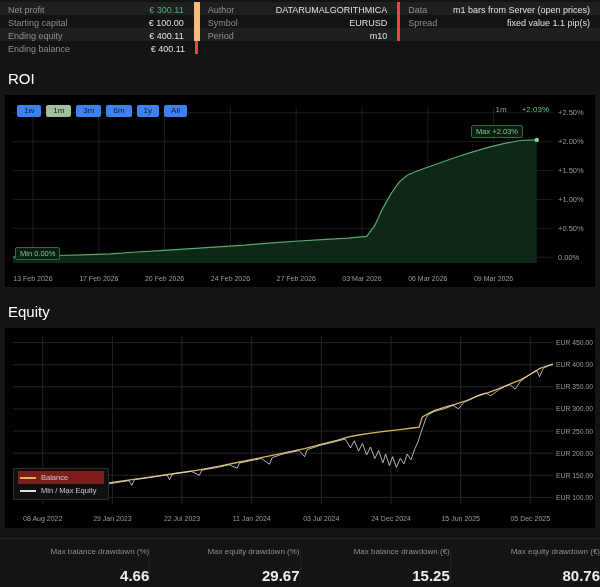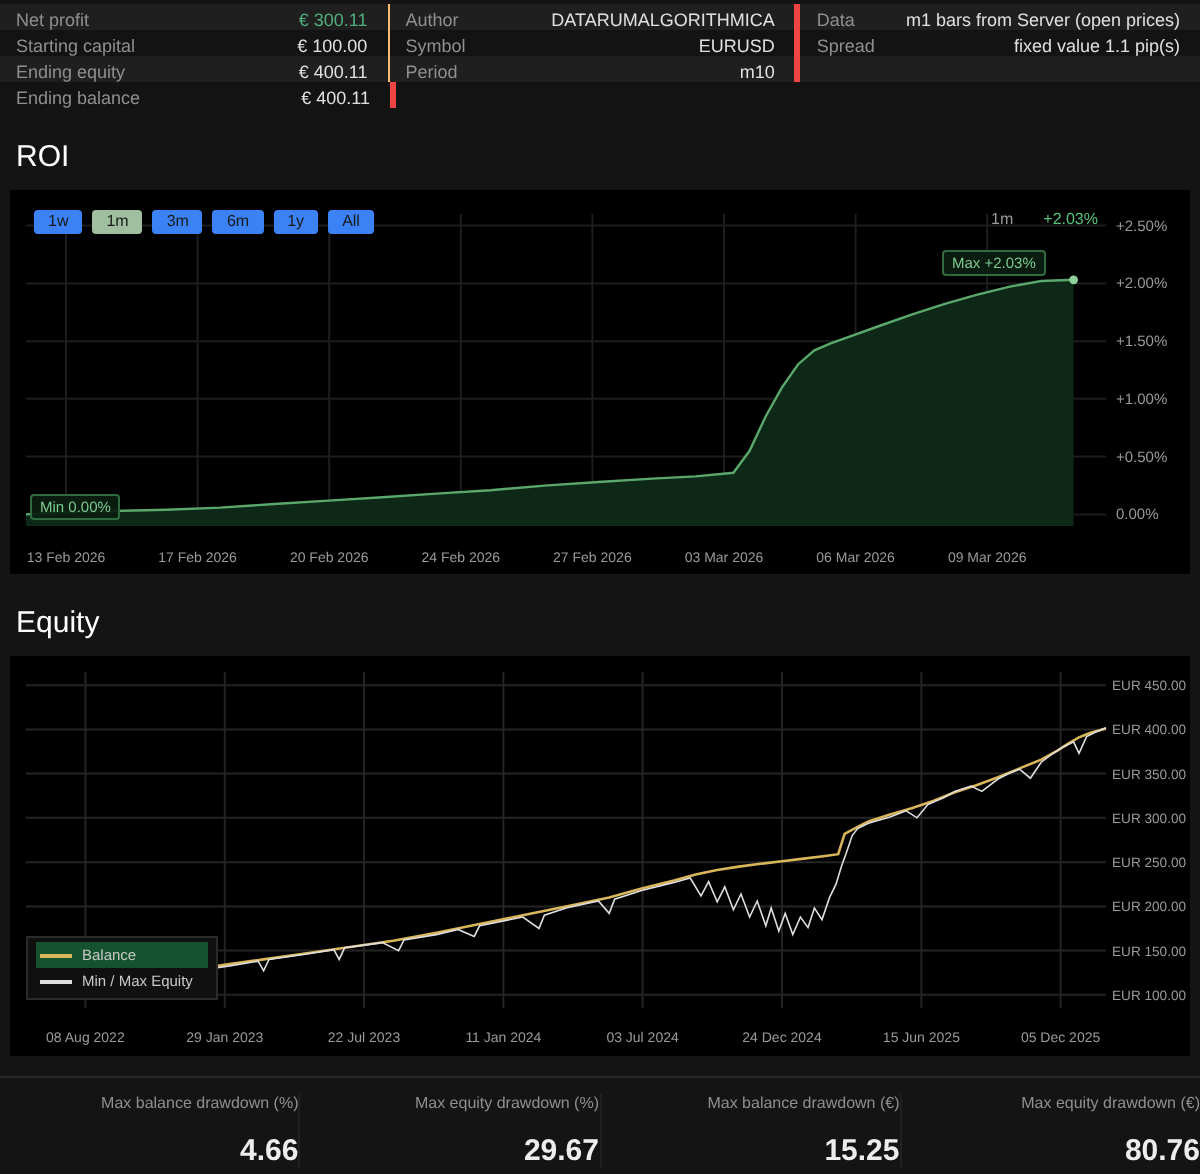--- a/index.html
+++ b/index.html
@@ -7,21 +7,21 @@
   body{background:#141414;font-family:"Liberation Sans",sans-serif;-webkit-font-smoothing:antialiased}
   svg{font-family:inherit;display:block}
 
   
   .summary{margin-top:2px}
   .srow{display:flex;height:13px;font-size:9px;align-items:center}
   .srow:nth-child(odd){background:#1f1f1f}
   .srow:nth-child(even){background:#131313}
   .cell{display:flex;height:100%;align-items:flex-end}
   .c1{width:195px}
-  .c2{width:205px;border-left:1px solid #fdba74}
+  .c2{width:205px;border-left:6px solid #fdba74}
   .c3{width:204px;border-left:3px solid #ef4444}
   .lab{color:#8f8f8f;padding-left:8px;white-space:nowrap}
   .val{margin-left:auto;padding-right:10px;color:#e0e0e0;white-space:nowrap}
   .green{color:#4fae7a}
 
   .section-title{color:#ffffff;font-weight:normal;font-size:15px;margin:16px 0 8px 8px}
 
   .chart-box{position:relative;width:590px;margin-left:5px;background:#000000}
   #roi-box{height:192px}
   #equity-box{height:200px}
@@ -32,21 +32,21 @@
 
   .current-roi{position:absolute;top:10px;right:46px;font-size:8px;color:#9a9a9a}
   .current-roi .cur-value{color:#58c27a;margin-left:15px}
 
   .badge{position:absolute;font-size:7.5px;line-height:1.2;padding:1px 4px;border-radius:2px;background:rgba(10,30,16,0.92);border:1px solid #2f6b3f;color:#7ecb8f;white-space:nowrap}
   .max-badge{left:466px;top:30px}
   .min-badge{left:10px;top:152px}
 
   .legend{position:absolute;left:8px;bottom:28px;background:#101010;border:1px solid #2a2a2a;padding:2px 4px;font-size:7.5px;color:#c9c9c9}
   .legend-row{display:flex;align-items:center;gap:5px;padding:2px 8px 2px 2px;cursor:pointer}
-  .legend-row.legend-active{background:#14532d}
+  .legend-row.legend-active{background:#7f1d1d}
   .swatch{display:inline-block;width:16px;height:2px;background:#888}
 
   .bottom-stats{display:flex;margin-top:10px;border-top:1px solid #262626;padding-top:8px}
   .bstat{flex:1;text-align:right}
   .bstat + .bstat{border-left:1px solid #202020}
   .blabel{color:#8f8f8f;font-size:8px}
   .bvalue{color:#ededed;font-size:15px;font-weight:bold;margin-top:11px}
 </style>
 </head>
 <body>

